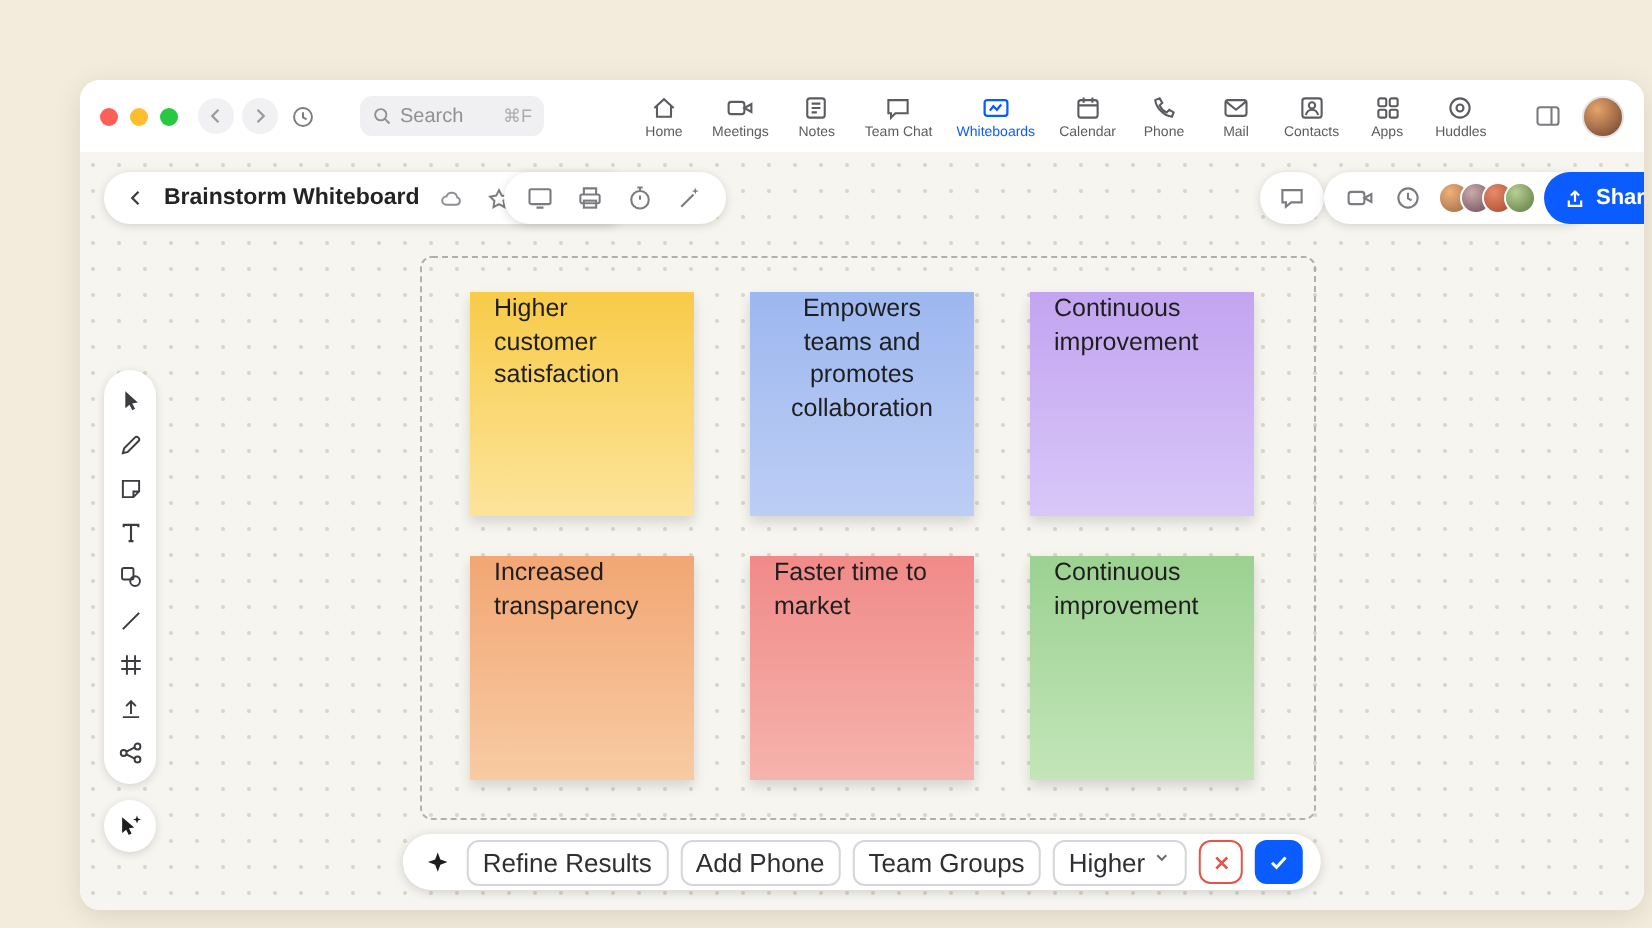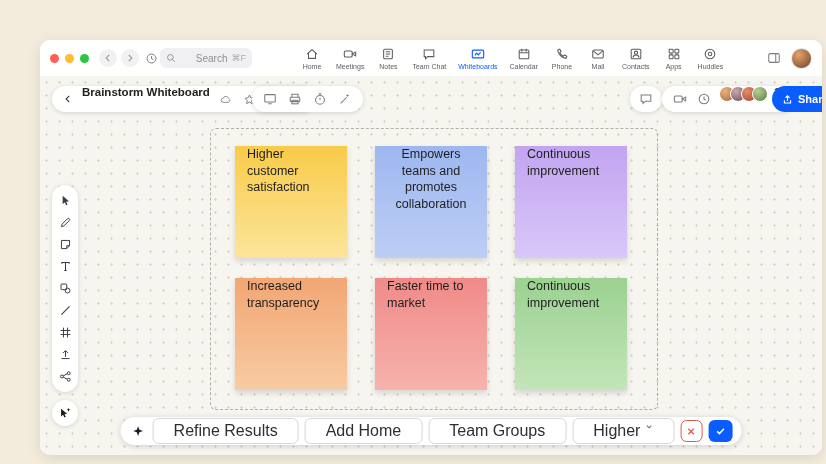--- a/index.html
+++ b/index.html
@@ -23,24 +23,23 @@
   .tl-group { display:flex; gap:6px; margin-right:10px; }
   .tl { width:9px; height:9px; border-radius:50%; display:block; }
   .tl-red{background:#ff5f57} .tl-yellow{background:#febc2e} .tl-green{background:#28c840}
   button { background:none; border:none; cursor:pointer; font-family:inherit; }
   .nav-circle {
     width:18px; height:18px; border-radius:50%; background:#f1f1f3;
     display:flex; align-items:center; justify-content:center; color:#9a9a9e; margin-right:4px;
   }
   .icon-btn { display:flex; align-items:center; justify-content:center; color:#7c7c80; padding:2px; }
   .search {
-    margin-left:0; width:92px; height:20px; background:#f0f0f2; border-radius:6px;
+    margin-left:20px; width:92px; height:20px; background:#f0f0f2; border-radius:6px;
     display:flex; align-items:center; gap:4px; padding:0 6px; color:#8f8f94; font-size:10px;
     cursor:text;
-    text-align:right;
   }
   .search .ph { flex:1; }
   .search .kbd { color:#ababaf; font-size:9px; }
   .main-nav { display:flex; gap:12px; margin-left:48px; }
   .nav-item {
     display:flex; flex-direction:column; align-items:center; gap:2px;
     color:#5c5c60; min-width:24px;
   }
   .nav-item span { font-size:7px; white-space:nowrap; }
   .nav-item.active { color:#0b5cff; }
@@ -52,21 +51,21 @@
   }
   
   .canvas {
     position:absolute; left:0; right:0; top:36px; bottom:0;
     background-color:#f7f5f0;
     background-image:radial-gradient(circle, #dcd7cb 1px, transparent 1.1px);
     background-size:13px 13px;
   }
   .pill {
     position:absolute; height:26px; background:#fff; border-radius:15px;
-    box-shadow:0 1px 5px rgba(0,0,0,.14); display:flex; 
+    box-shadow:0 1px 5px rgba(0,0,0,.14); display:flex; align-items:center;
     padding:0 9px; gap:7px; color:#444;
   }
   .pill-title { left:12px; top:10px; }
   .wb-title { font-size:11.5px; font-weight:700; color:#232323; white-space:nowrap; }
   .pill-display { left:212px; top:10px; }
   .pill-comment { left:590px; top:10px; padding:0 7px; }
   .pill-presence { left:622px; top:10px; gap:6px; }
   .count { font-size:10.5px; color:#333; font-weight:600; }
   .avatar-stack { display:flex; }
   .avatar {
@@ -106,22 +105,22 @@
   }
   .n1{left:195px; top:70px;}  .n2{left:335px; top:70px;text-align:center;}  .n3{left:475px; top:70px;}
   .n4{left:195px; top:202px;} .n5{left:335px; top:202px;} .n6{left:475px; top:202px;}
   
   .ai-bar {
     position:absolute; left:50%; transform:translateX(-50%); top:341px; height:28px;
     background:#fff; border-radius:15px; box-shadow:0 1px 6px rgba(0,0,0,.16);
     display:flex; align-items:center; gap:6px; padding:0 9px;
   }
   .ai-bar .chip {
-    font-size:16px; color:#2f2f33; border:1px solid #d6d6da; border-radius:6px;
-    background:#fff; padding:3px 20px; white-space:nowrap; display:flex; align-items:flex-start; gap:4px;
+    font-size:13px; color:#2f2f33; border:1px solid #d6d6da; border-radius:6px;
+    background:#fff; padding:3px 7px; white-space:nowrap; display:flex; align-items:flex-start; gap:4px;
   }
   .btn-x {
     width:22px; height:22px; border:1.5px solid #e2564a; border-radius:6px; background:#fff;
     display:flex; align-items:center; justify-content:center; color:#e2564a;
   }
   .btn-check {
     width:24px; height:22px; border-radius:6px; background:#0b5cff;
     display:flex; align-items:center; justify-content:center; color:#fff;
   }
   svg { display:block; }
@@ -432,21 +431,21 @@
     <div class="ai-bar">
       <span class="icon-btn" style="color:#1d1d1f">
         <svg width="13" height="13" viewBox="0 0 16 16">
             <path d="M8 1.5l1.6 4.3L14 7.4l-4.4 1.6L8 13.4 6.4 9 2 7.4l4.4-1.6z" fill="currentColor"></path>
           </svg>
       </span>
       <button class="chip">
         <span>Refine Results</span>
       </button>
       <button class="chip">
-        <span>Add Home</span>
+        <span>Add Phone</span>
       </button>
       <button class="chip">
         <span>Team Groups</span>
       </button>
       <button class="chip">
         <span>Higher</span>
         <svg width="9" height="9" viewBox="0 0 16 16" fill="none" stroke="#6a6a6e" stroke-width="1.8">
             <path d="M4 6.5l4 4 4-4"></path>
           </svg>
       </button>

